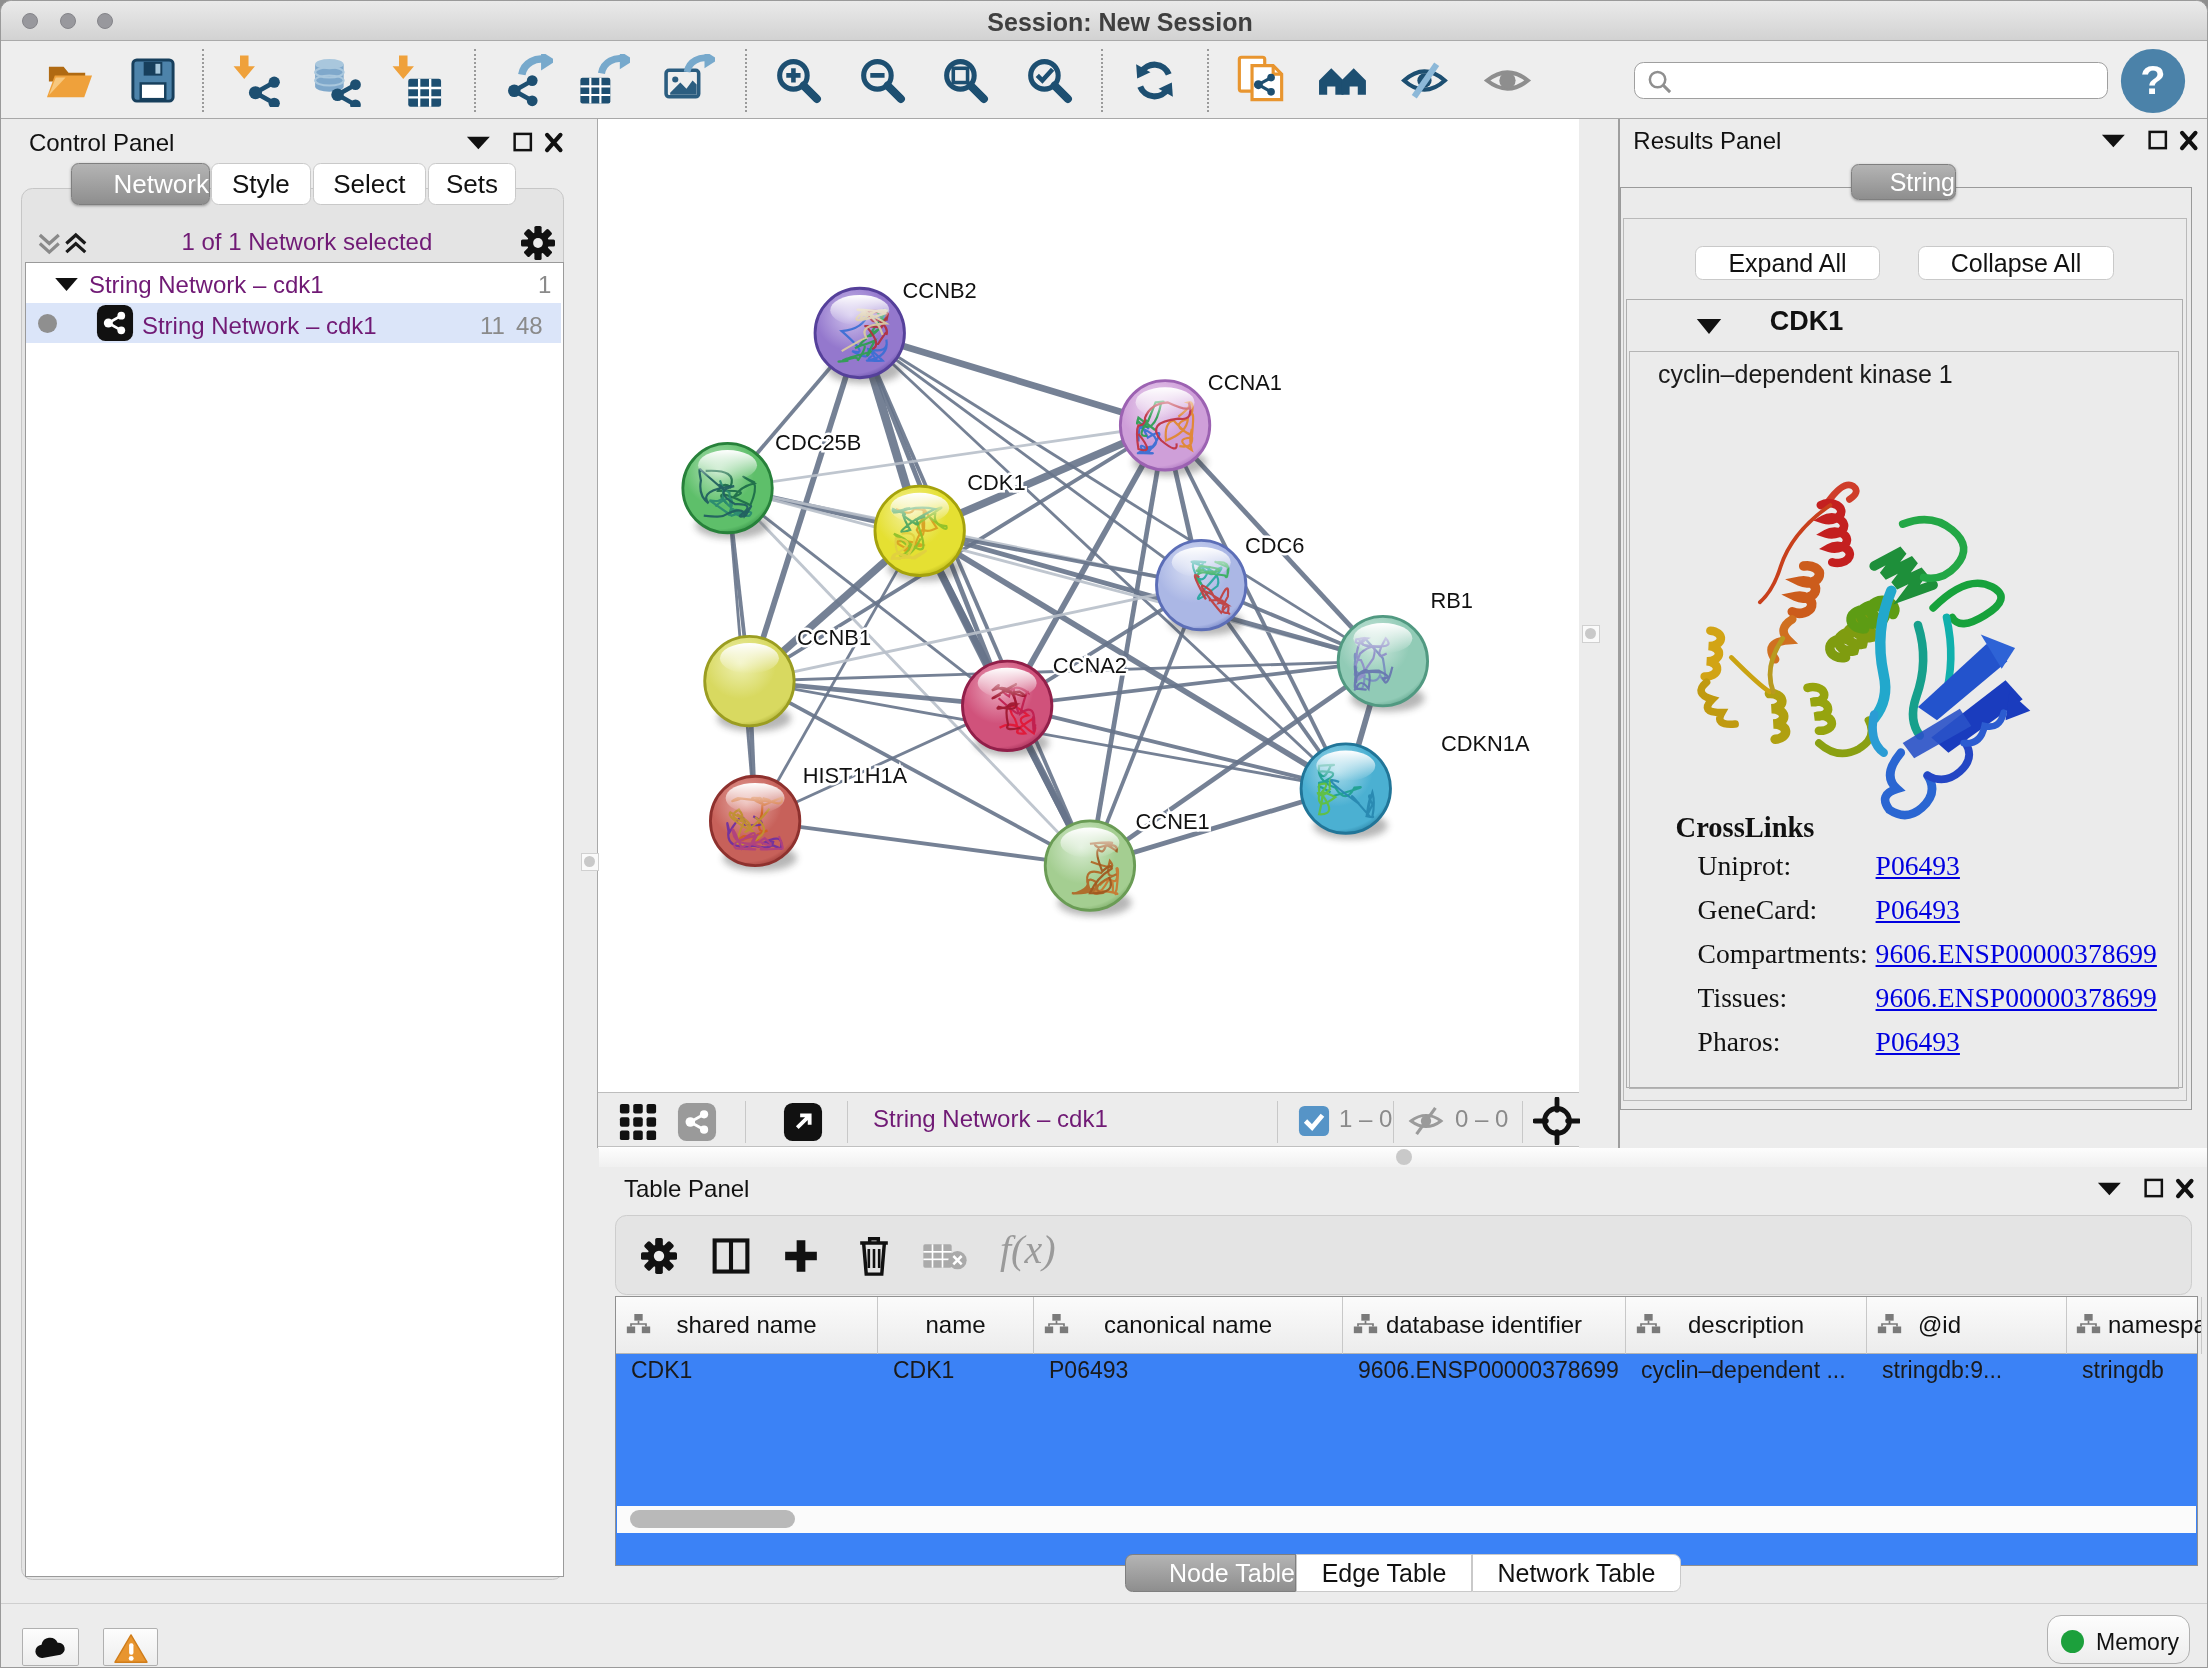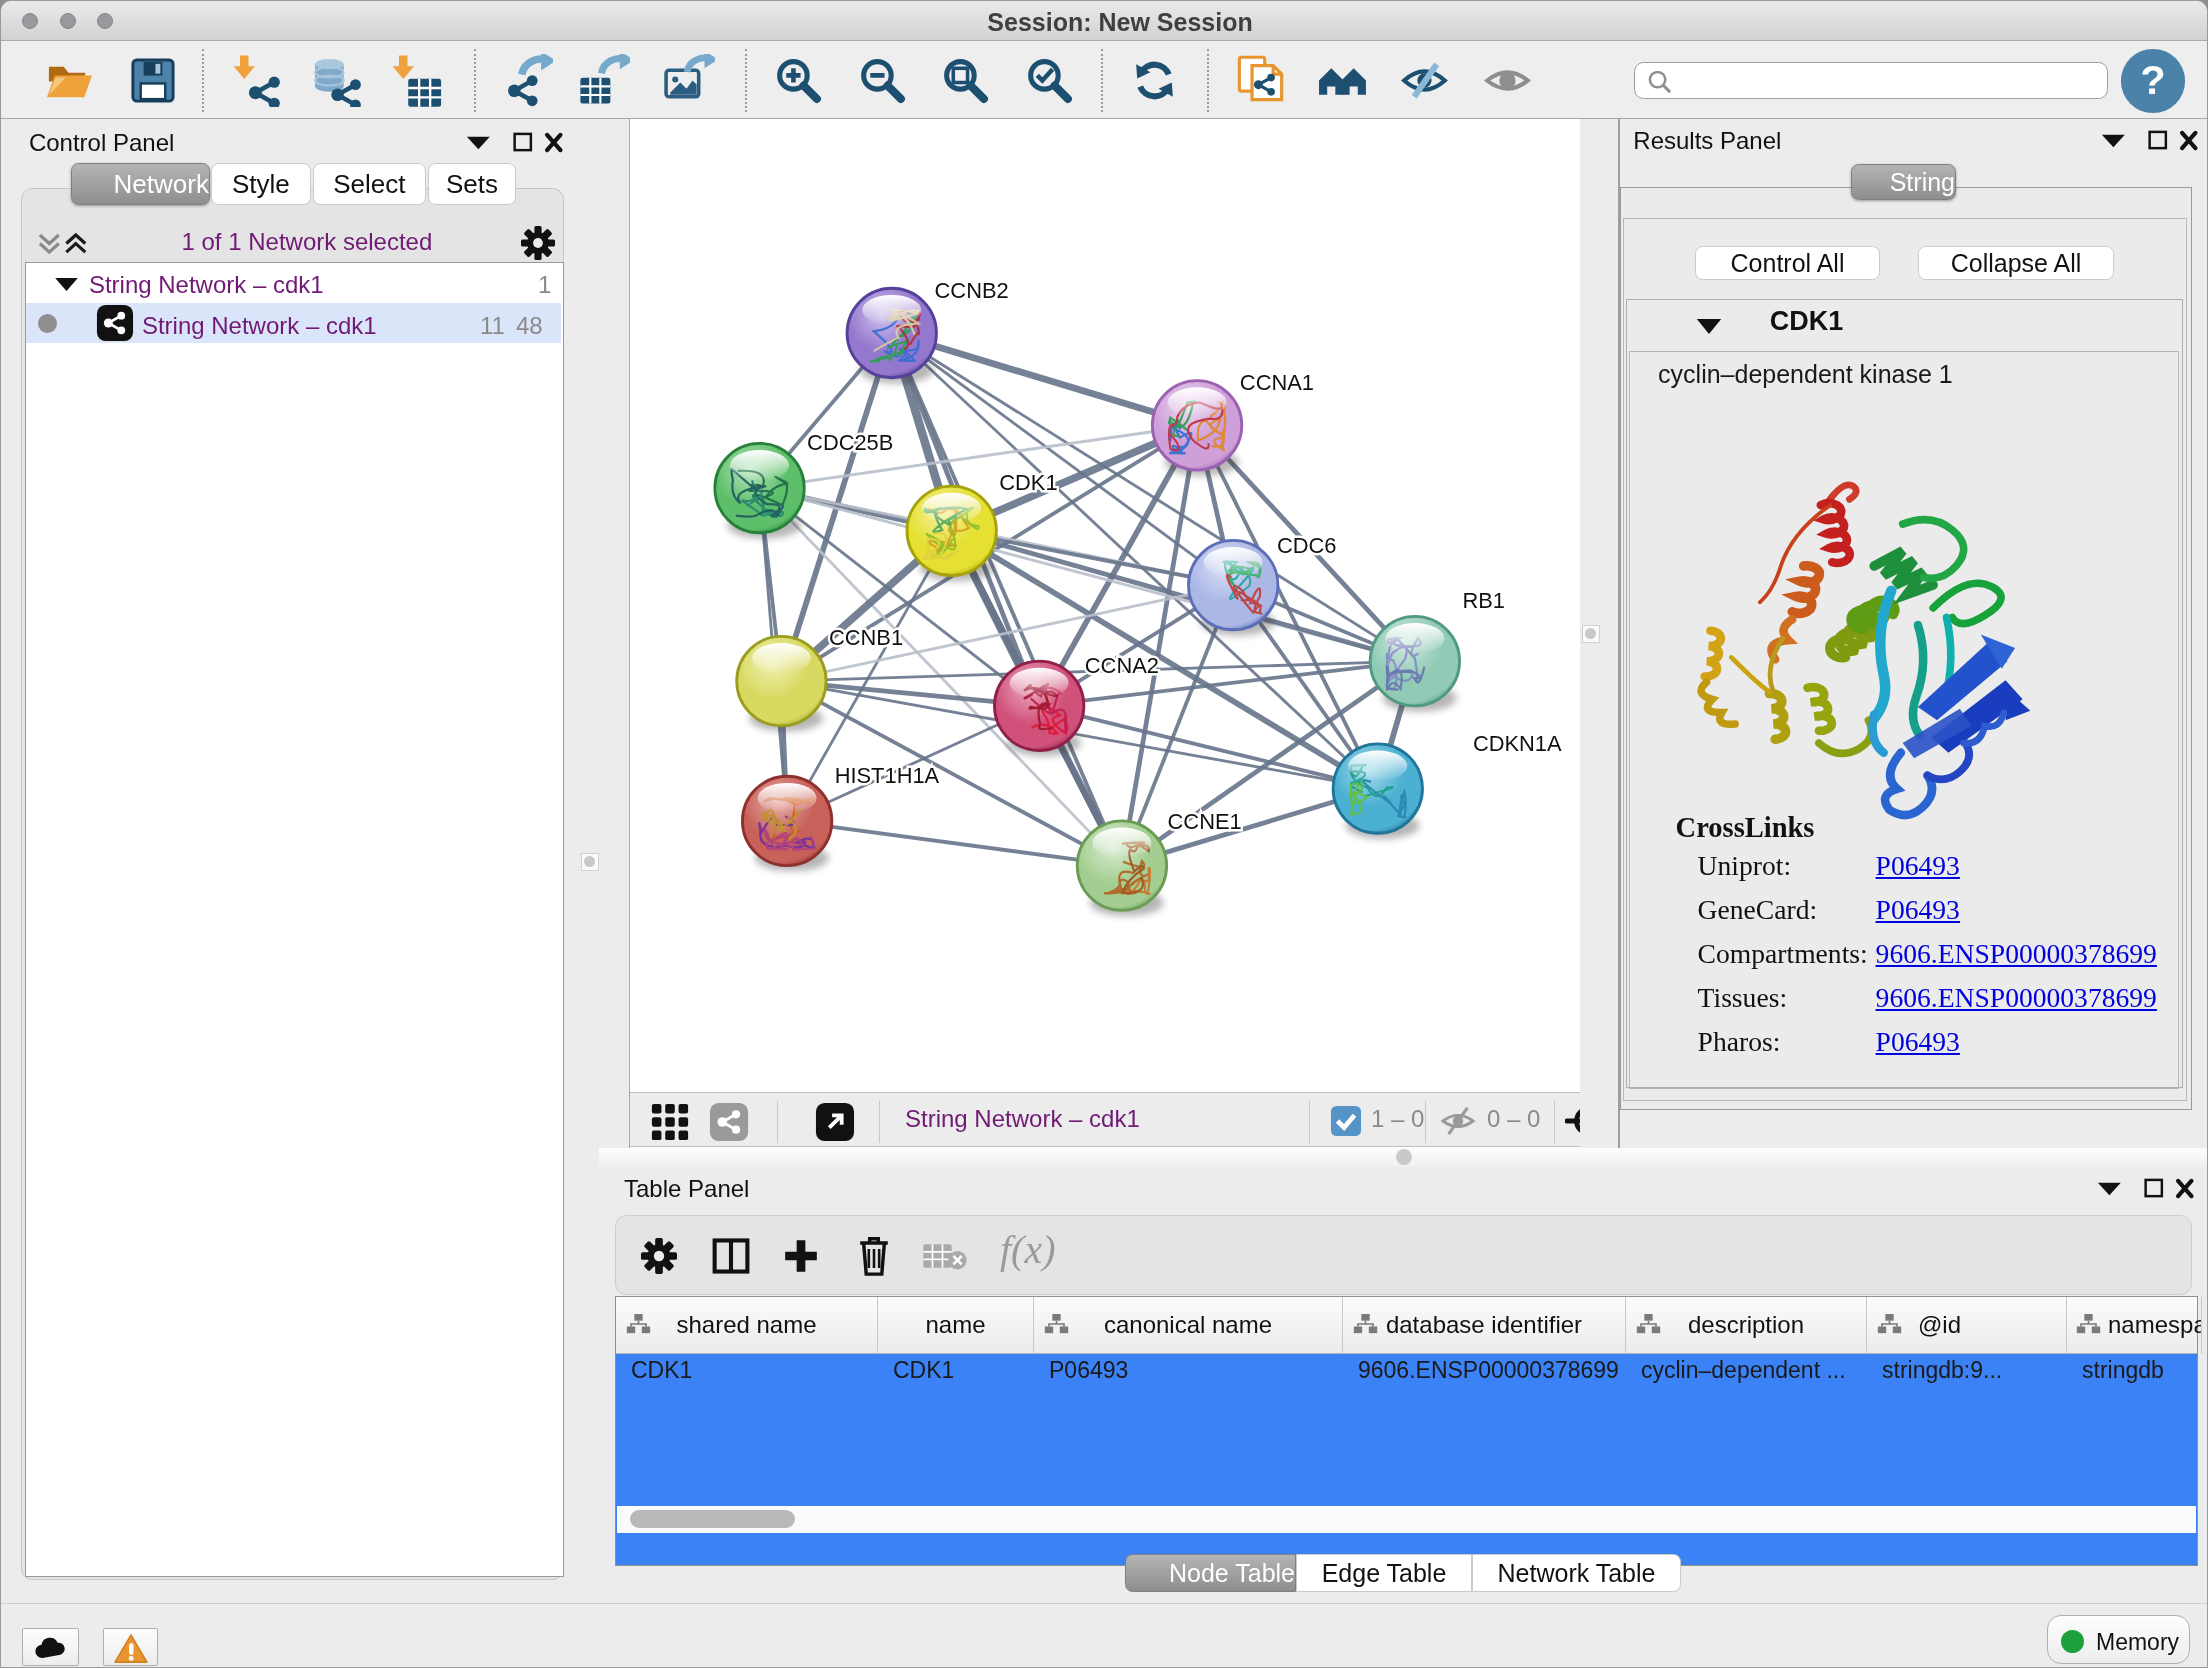--- a/index.html
+++ b/index.html
@@ -218,21 +218,21 @@
               <circle cx="16" cy="-9" r="4.8" stroke="none"></circle>
               <circle cx="16" cy="9" r="4.8" stroke="none"></circle>
             </g>
           </svg>
      <div class="abs t28" style="left:116px;top:8.6px">String Network – cdk1</div>
      <div class="abs t28" style="left:454px;top:8.6px;color:#8a8a8a">11</div>
      <div class="abs t28" style="left:490px;top:8.6px;color:#8a8a8a">48</div>
    </div>
  </div>
 </div>
-    <div class="abs" style="left:628px;top:118px;width:982px;height:1029px;border-left:1.9px solid #a9a9a9;background:#fff">
+    <div class="abs" style="left:596px;top:118px;width:982px;height:1029px;border-left:1.9px solid #a9a9a9;background:#fff">
  <div class="abs" style="left:0;top:0;width:981px;height:973px;overflow:hidden">
         <svg width="981" height="973" viewBox="0 0 1031 1023" style="position:absolute;left:0;top:0">
           <defs>
             <radialGradient id="gCCNB2" cx="0.40" cy="0.30" r="0.80">
               <stop offset="0" stop-color="#cfc2ec"></stop>
               <stop offset="0.50" stop-color="#9478cd"></stop>
               <stop offset="0.82" stop-color="#9478cd"></stop>
               <stop offset="0.97" stop-color="#55409a"></stop>
               <stop offset="1" stop-color="#55409a"></stop>
             </radialGradient>
@@ -513,21 +513,21 @@
  <div class="abs panel-title" style="left:13.3px;top:7.6px">Results Panel</div>
  <svg style="position:absolute;left:480px;top:9.5px" width="105" height="23" viewBox="0 0 110 24">
         <path d="M2,6 L26,6 L14,19 z" fill="#111"></path>
         <rect x="52" y="3" width="17" height="17" fill="none" stroke="#111" stroke-width="2.6"></rect>
         <path d="M86,4 L100,20 M100,4 L86,20" stroke="#111" stroke-width="4.4" stroke-linecap="round"></path>
       </svg>
  <div class="abs" style="left:0px;top:68px;width:572px;height:923px;background:#ebebeb;border:1.9px solid #9a9a9a"></div>
  <div class="abs" style="left:2.9px;top:99px;width:564px;height:883px;background:#ebebeb;border:1px solid #b9b9b9"></div>
  <div class="abs graybtn" style="left:231px;top:45px;width:105px;height:36px;font-size:25px;line-height:35px;box-shadow:0 1px 2.9px rgba(0,0,0,0.35)">String</div>
  <div class="abs" style="left:0px;top:68px;width:572px;height:923px">
-   <div class="abs whitebtn" style="left:75px;top:59px;width:185px;height:34px;font-size:25px;line-height:33px">Control All</div>
+   <div class="abs whitebtn" style="left:75px;top:59px;width:185px;height:34px;font-size:25px;line-height:33px">Expand All</div>
    <div class="abs whitebtn" style="left:298px;top:59px;width:196px;height:34px;font-size:25px;line-height:33px">Collapse All</div>
    <div class="abs" style="left:5.7px;top:112px;width:557px;height:789px;border:1.9px solid #adadad">
      <svg class="abs" style="left:67px;top:15px" width="30" height="23" viewBox="0 0 32 24">
             <path d="M3,4 h26 l-13,16 z" fill="#111"></path>
           </svg>
      <div class="abs" style="left:143px;top:5.7px;font-size:27px;font-weight:bold;color:#111">CDK1</div>
      <div class="abs" style="left:1.9px;top:51px;width:550px;height:738px;border:1.9px solid #b5b5b5">
        <div class="abs" style="left:28.5px;top:7.6px;font-size:25px;color:#1a1a1a">cyclin–dependent kinase 1</div>
        <svg style="position:absolute;left:48px;top:115px" width="358" height="358" viewBox="0 0 376 376">
               <path d="M158,36 q16,-22 26,-16 q8,6 -4,14" stroke="#cf3d2a" stroke-width="7" fill="none" stroke-linecap="round" opacity="1"></path>

